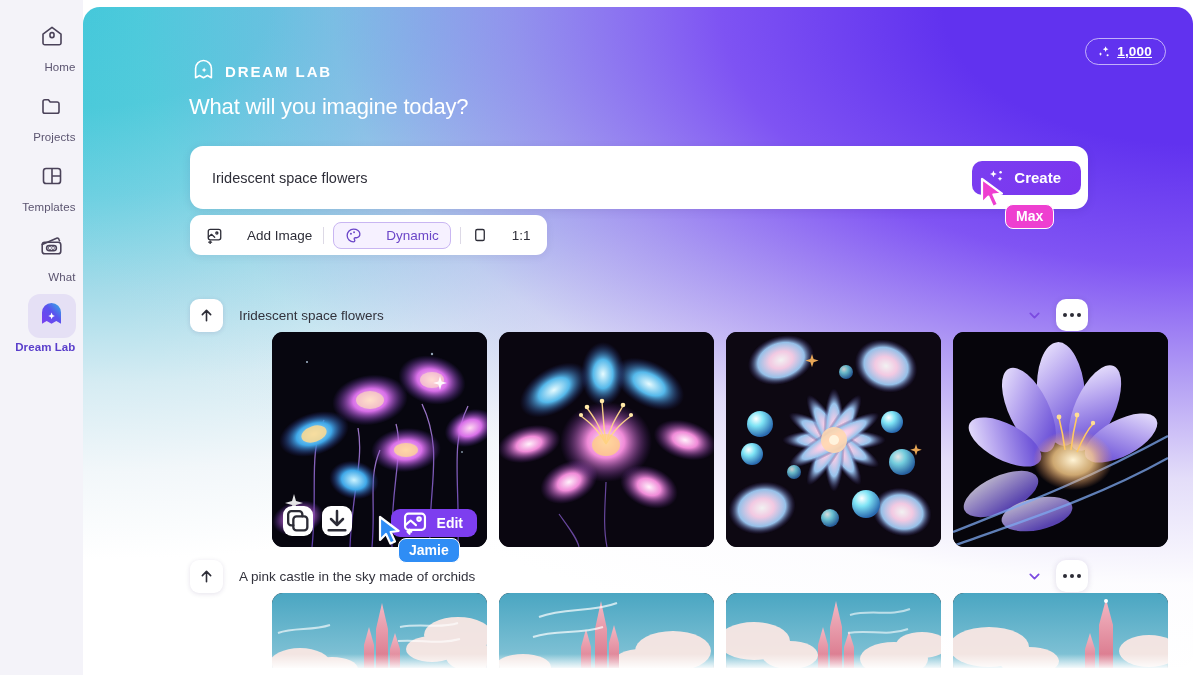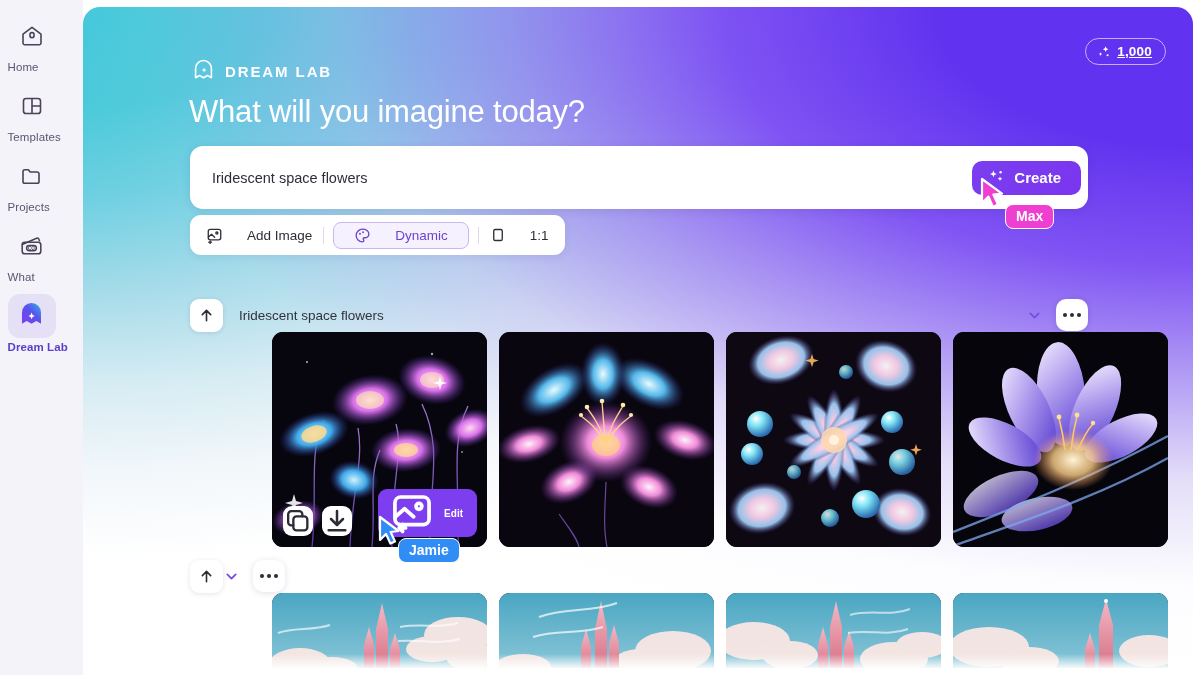--- a/index.html
+++ b/index.html
@@ -31,21 +31,21 @@
     flex-direction: column;
     align-items: center;
     padding-top: 14px;
     z-index: 5;
   }
 
   .nav-item {
     width: 68px;
     display: flex;
     flex-direction: column;
-    align-items: flex-start;
+    align-items: flex-end;
     margin-bottom: 11px;
     cursor: pointer;
     text-decoration: none;
   }
 
   .nav-icon-wrap {
     width: 48px; height: 44px;
     display: flex;
     align-items: center;
     justify-content: center;
@@ -112,21 +112,21 @@
     color: #ffffff;
     font-size: 15px;
     font-weight: bold;
     letter-spacing: 1.9px;
   }
 
   .headline {
     position: absolute;
     left: 106px; top: 87px;
     color: #ffffff;
-    font-size: 31px;
+    font-size: 22px;
     font-weight: normal;
     letter-spacing: -.2px;
   }
 
   
   .prompt-bar {
     position: absolute;
     left: 107px; top: 139px;
     width: 898px;
     height: 63px;
@@ -184,21 +184,21 @@
     color: #2e2e38;
     cursor: pointer;
     padding: 5px 2px;
     border-radius: 8px;
     white-space: nowrap;
   }
   .chip.selected {
     border: 1.3px solid #c9b6f2;
     background: #f6f1ff;
     color: #6b46c8;
-    padding: 4px 20px;
+    padding: 4px 11px;
   }
   .chip-sep {
     width: 1px; height: 17px;
     background: #ddd9e6;
   }
 
   
   .row-header {
     position: absolute;
     left: 107px;
@@ -271,29 +271,29 @@
     display: flex;
     align-items: center;
     justify-content: center;
     bottom: 11px;
     cursor: pointer;
     box-shadow: 0 1px 5px rgba(0,0,0,0.3);
   }
   .edit-btn {
     position: absolute;
     right: 10px; bottom: 10px;
-    height: 48px;
+    height: 28px;
     padding: 0 14px 0 10px;
     background: #7d3eef;
     border-radius: 9px;
     display: flex;
     align-items: center;
     gap: 8px;
     color: #fff;
-    font-size: 10px;
+    font-size: 14px;
     font-weight: bold;
     cursor: pointer;
   }
 
   
   .cursor { position: absolute; z-index: 40; }
   .cursor-label {
     position: absolute;
     padding: 3px 10px 4px;
     border-radius: 8px;
@@ -325,34 +325,34 @@
           <path d="M4 11.2 13 4.4l9 6.8V20a1.8 1.8 0 0 1-1.8 1.8H5.8A1.8 1.8 0 0 1 4 20z" stroke-linejoin="round"></path>
           <rect x="11" y="9.6" width="4" height="5" rx="1.8"></rect>
         </svg>
       </span>
       <span class="nav-label">Home</span>
     </div>
 
     <div class="nav-item">
       <span class="nav-icon-wrap">
         <svg width="26" height="26" viewBox="0 0 26 26" fill="none" stroke="#4a4259" stroke-width="1.6">
-          <rect x="4.5" y="5.5" width="17" height="15" rx="2.6"></rect>
-          <path d="M13 5.5v15M13 13h8.5"></path>
+          <path d="M4 8.6a1.8 1.8 0 0 1 1.8-1.8h3.6l1.8 2.2h7a1.8 1.8 0 0 1 1.8 1.8v7.6a1.8 1.8 0 0 1-1.8 1.8H5.8A1.8 1.8 0 0 1 4 18.4z" stroke-linejoin="round"></path>
         </svg>
       </span>
-      <span class="nav-label">Templates</span>
+      <span class="nav-label">Projects</span>
     </div>
 
     <div class="nav-item">
       <span class="nav-icon-wrap">
         <svg width="26" height="26" viewBox="0 0 26 26" fill="none" stroke="#4a4259" stroke-width="1.6">
-          <path d="M4 8.6a1.8 1.8 0 0 1 1.8-1.8h3.6l1.8 2.2h7a1.8 1.8 0 0 1 1.8 1.8v7.6a1.8 1.8 0 0 1-1.8 1.8H5.8A1.8 1.8 0 0 1 4 18.4z" stroke-linejoin="round"></path>
+          <rect x="4.5" y="5.5" width="17" height="15" rx="2.6"></rect>
+          <path d="M13 5.5v15M13 13h8.5"></path>
         </svg>
       </span>
-      <span class="nav-label">Projects</span>
+      <span class="nav-label">Templates</span>
     </div>
 
     <div class="nav-item">
       <span class="nav-icon-wrap">
         <svg width="27" height="27" viewBox="0 0 27 27" fill="none" stroke="#4a4259" stroke-width="1.55">
           <path d="M4.2 11.5 18.6 5.2a1.7 1.7 0 0 1 2.3 1l.6 1.6" stroke-linecap="round"></path>
           <rect x="4.2" y="9.2" width="18.6" height="11.6" rx="2.6"></rect>
           <rect x="8.6" y="12.4" width="9.8" height="5.4" rx="2.7"></rect>
           <text x="13.5" y="16.5" font-size="4.6" fill="#4a4259" stroke="none" text-anchor="middle" font-family="Liberation Sans, sans-serif" font-weight="bold">CO</text>
         </svg>
@@ -692,20 +692,21 @@
         </svg>
       </div>
     </div>
 
     <div class="row-header" style="top:551px;">
       <div class="rh-btn">
         <svg width="17" height="17" viewBox="0 0 18 18" fill="none" stroke="#2c2c36" stroke-width="1.7">
           <path d="M9 14.6V3.8M4.6 8.1 9 3.6l4.4 4.5" stroke-linecap="round" stroke-linejoin="round"></path>
         </svg>
       </div>
+      <div class="rh-text">A pink castle in the sky made of orchids</div>
       <div class="rh-chevron">
         <svg width="17" height="17" viewBox="0 0 18 18" fill="none" stroke="#7b4ae0" stroke-width="1.9">
           <path d="M4.6 6.8 9 11.2l4.4-4.4" stroke-linecap="round" stroke-linejoin="round"></path>
         </svg>
       </div>
       <div class="rh-more">
         <span class="dot"></span>
         <span class="dot"></span>
         <span class="dot"></span>
       </div>

